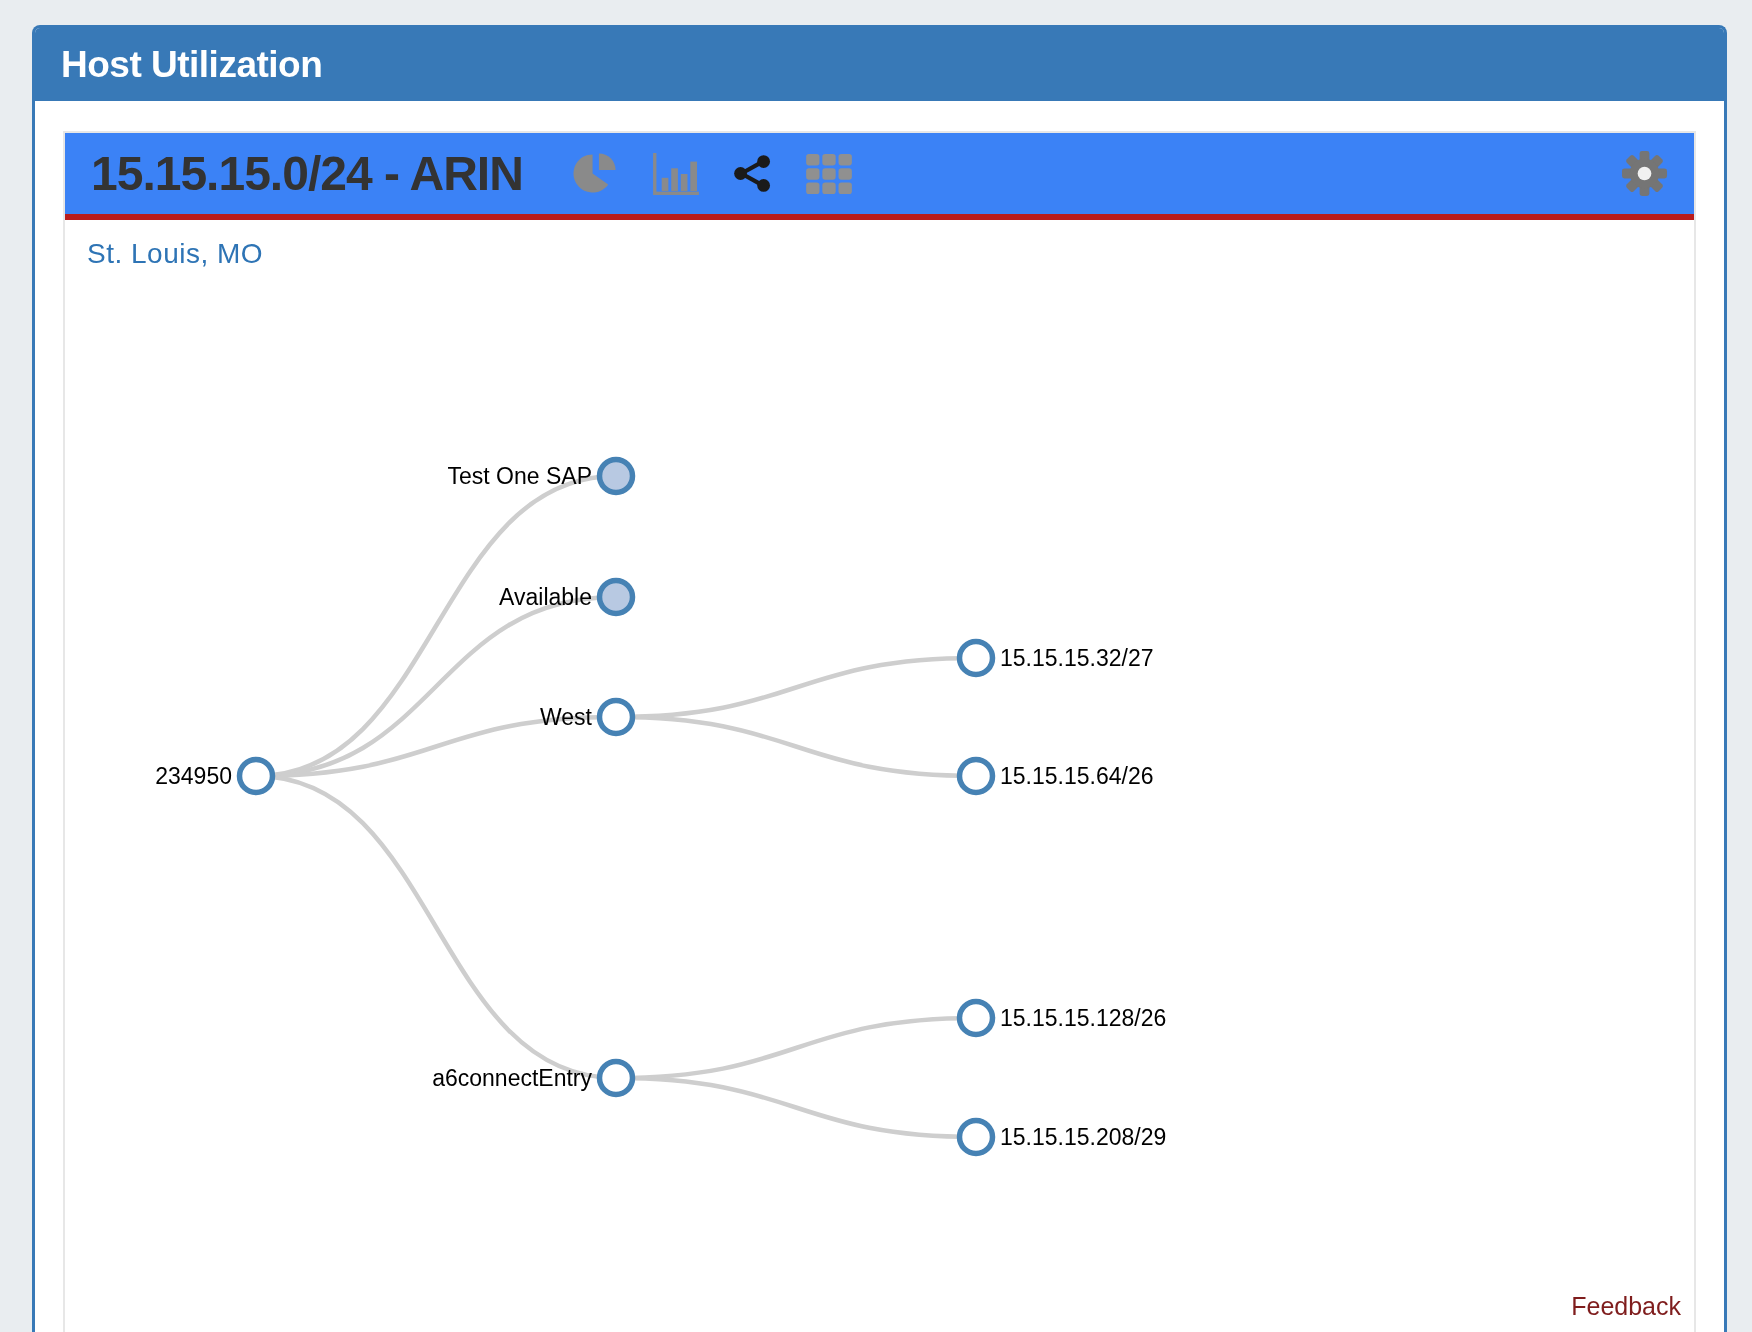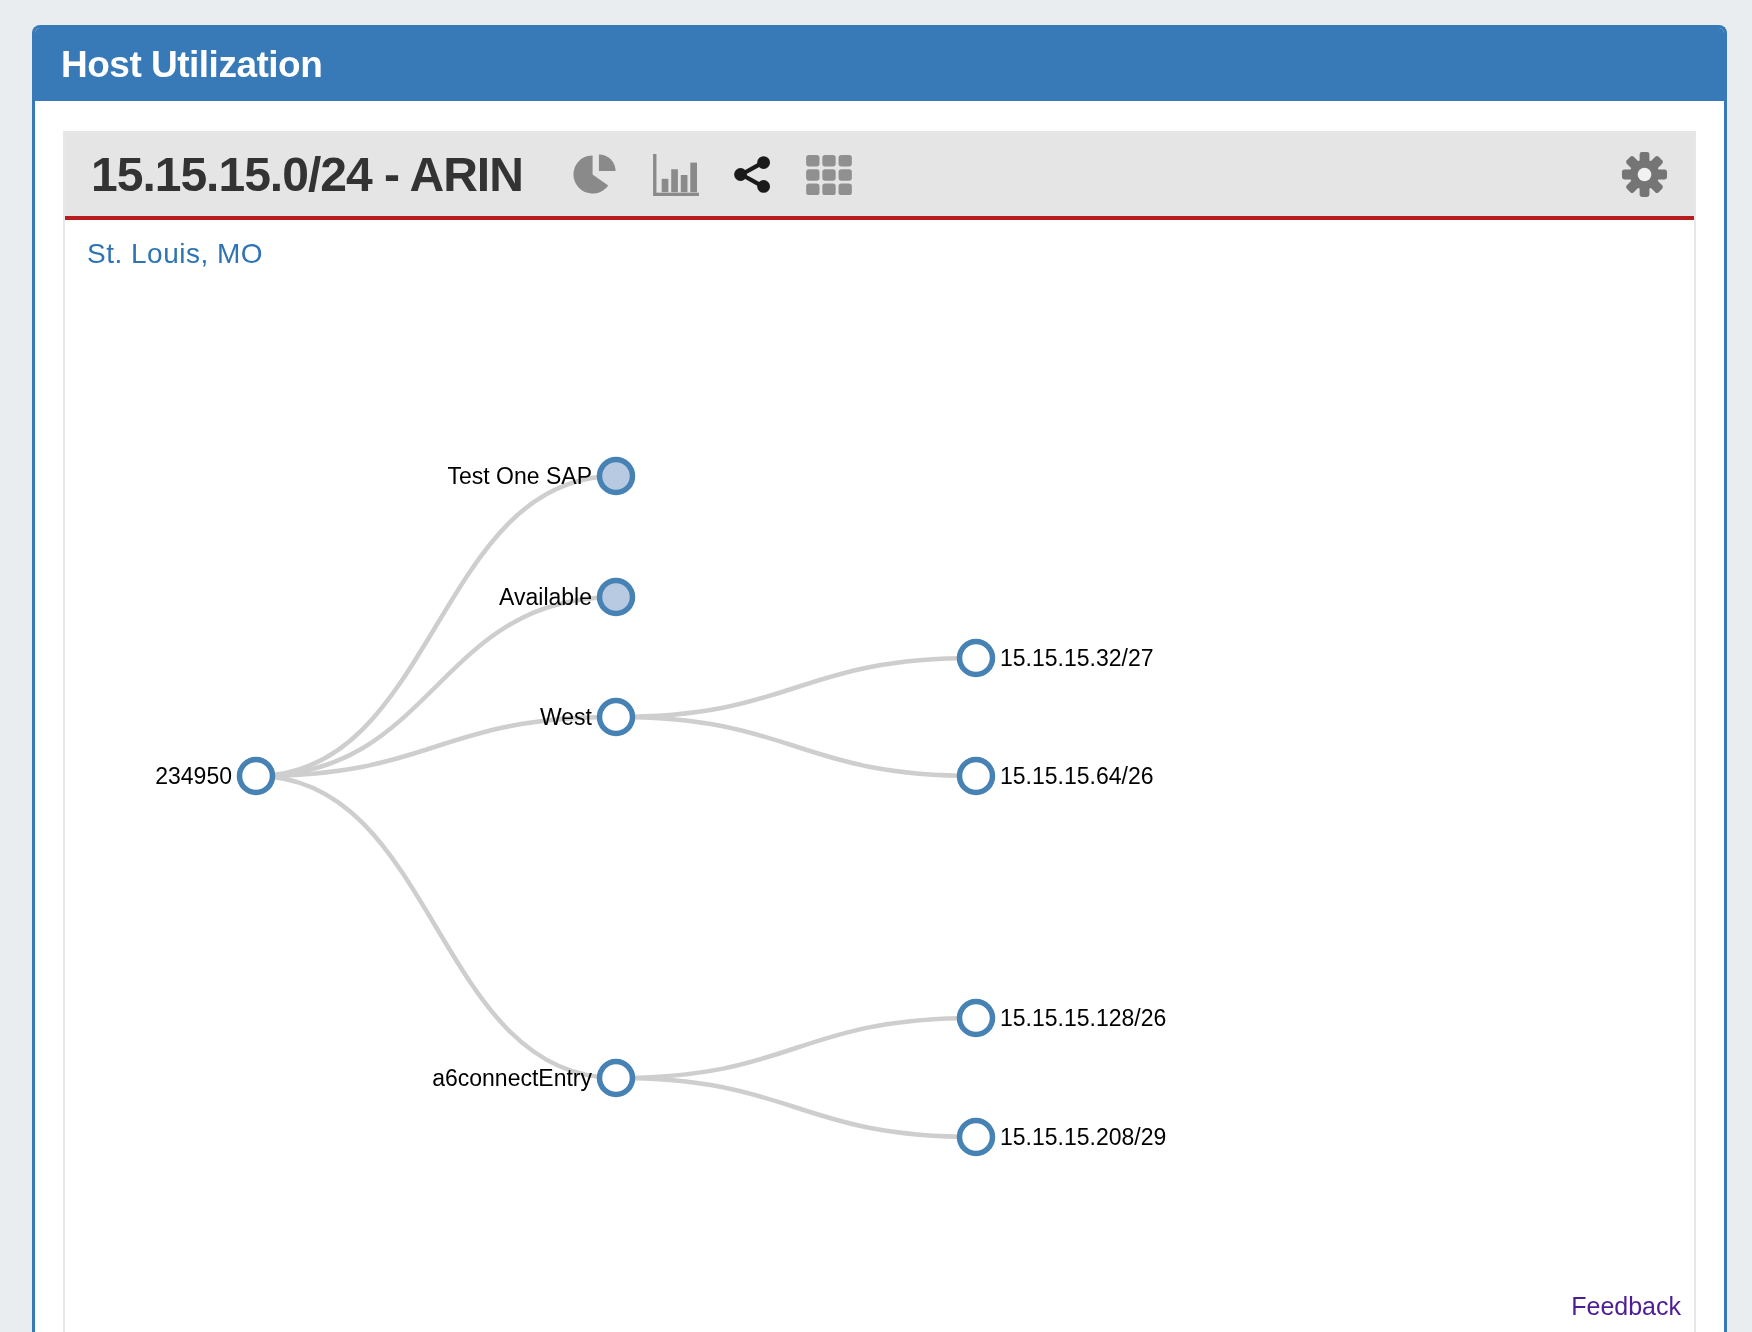--- a/index.html
+++ b/index.html
@@ -23,41 +23,41 @@
     border-radius:5px 5px 0 0;
     letter-spacing:-0.5px;
   }
   .panel-body { padding:30px 28px; }
   .widget {
     border:2px solid #e7e7e7;
     height:1250px;
     background:#ffffff;
   }
   .widget-header {
-    height:87px; background:#e5e5e5;
-    border-bottom:4px solid #b91c1c;
+    height:87px; background:#3b82f6;
+    border-bottom:6px solid #b91c1c;
     display:flex; align-items:center;
     padding:0 26px;
   }
   .widget-title {
     font-size:48px; font-weight:bold; color:#333333;
     letter-spacing:-1px; white-space:nowrap;
   }
   .toolbar { display:flex; align-items:center; gap:33px; margin-left:50px; }
   .tool { display:inline-flex; cursor:pointer; }
   .gear-wrap { margin-left:auto; display:inline-flex; cursor:pointer; }
   .widget-body { position:relative; height:1160px; }
   .location-link {
     position:absolute; top:18px; left:22px;
     font-size:28px; color:#2e74b5; letter-spacing:0.5px;
     text-decoration:none; cursor:pointer;
   }
   .feedback-link {
     position:absolute; top:1072px; right:13px;
-    font-size:25px; color:#4c1d95;
+    font-size:25px; color:#7f1d1d;
     text-decoration:none; cursor:pointer;
   }
   .tree-svg { position:absolute; top:0; left:0; }
   .tree-node-circle { cursor:pointer; }
   .tree-label {
     font-family:"Liberation Sans", sans-serif;
     font-size:23px; fill:#000000;
   }
 </style>
 </head>

